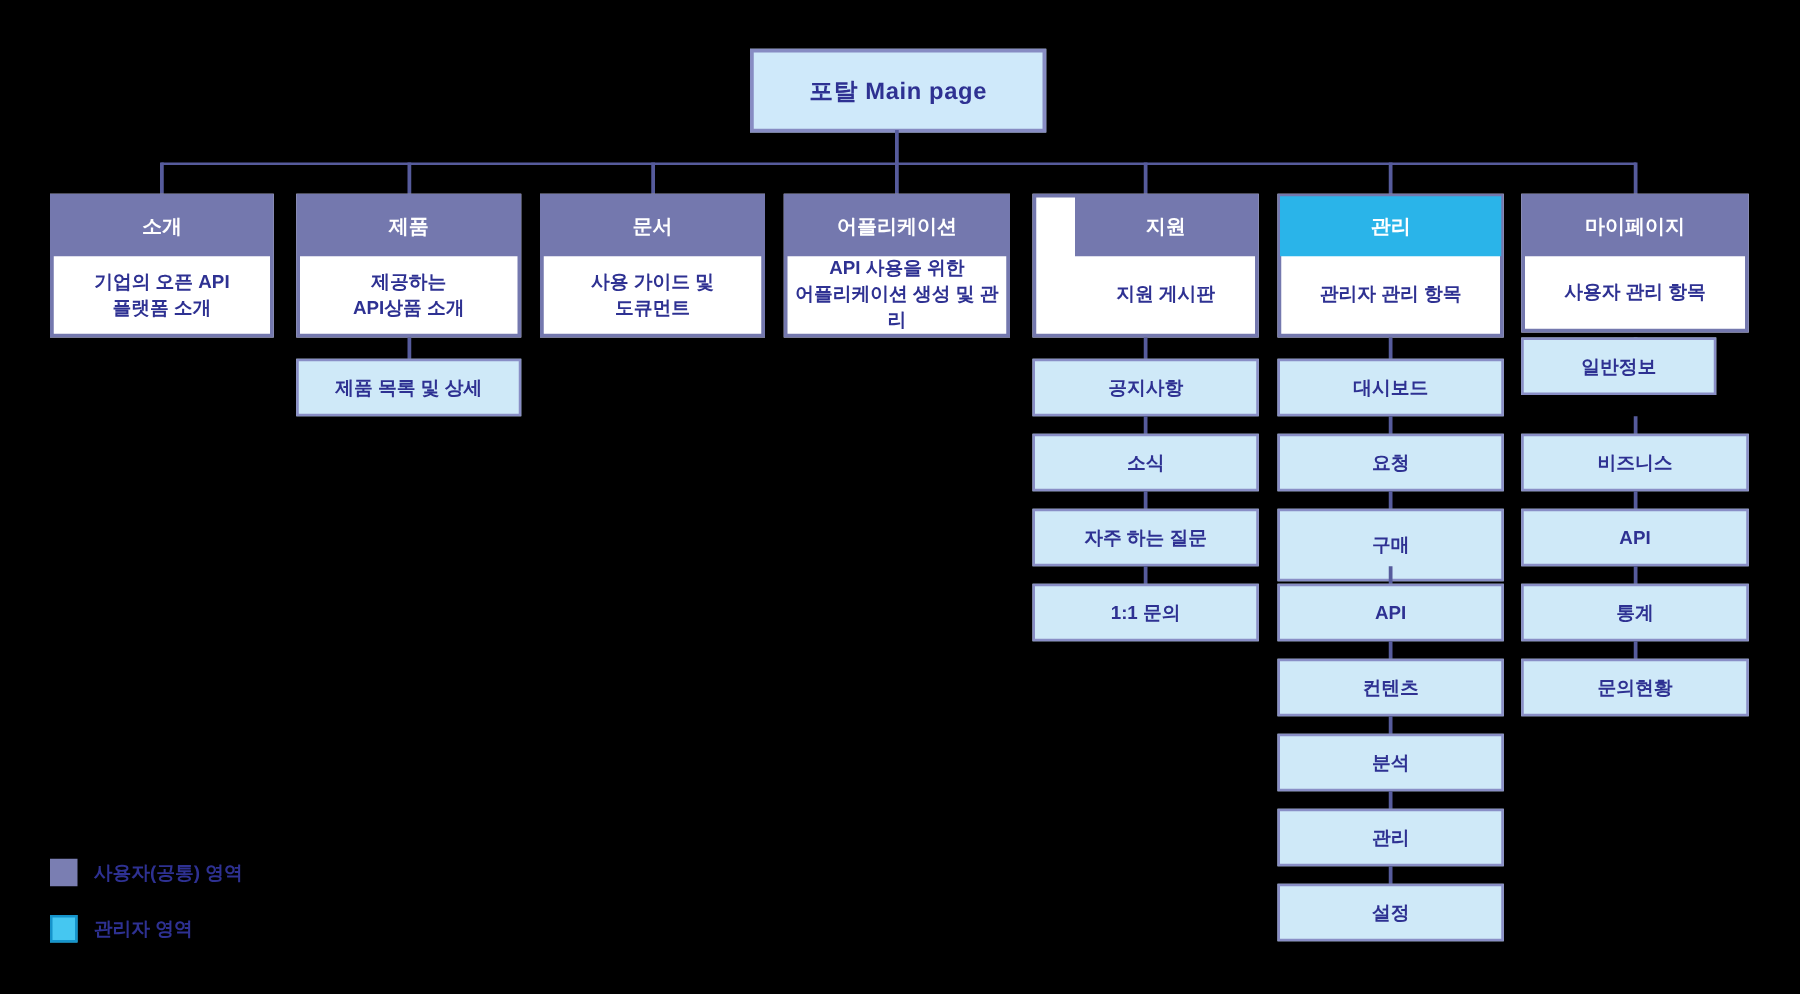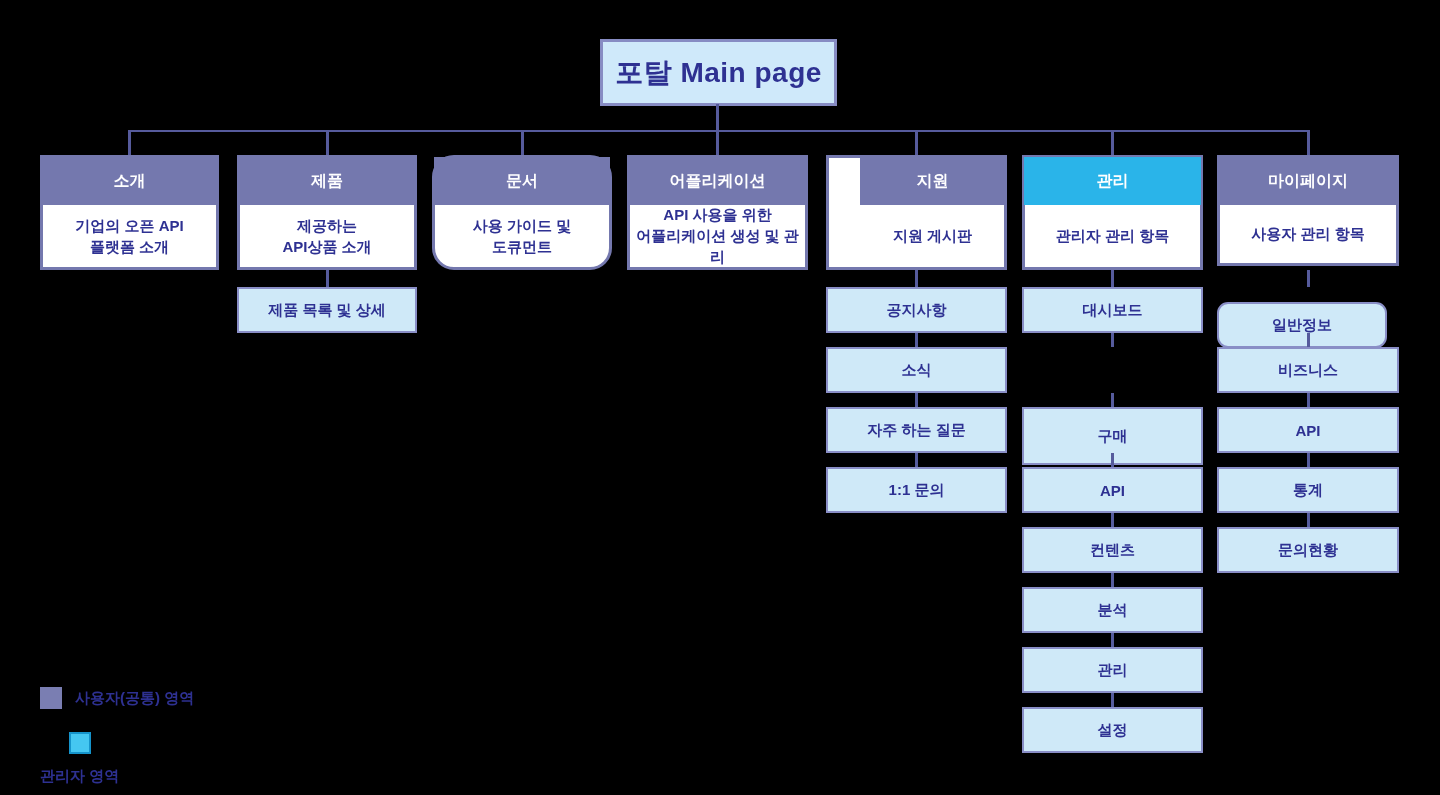--- a/index.html
+++ b/index.html
@@ -5,21 +5,21 @@
   html,body{margin:0;padding:0;background:#000;}
   .stage{
     position:relative;width:1440px;height:795px;background:#000;overflow:hidden;
     font-family:"Liberation Sans","DejaVu Sans",sans-serif;
   }
   .line{position:absolute;background:#565b9c;}
   .title-box{
     position:absolute;left:600px;top:39px;width:237px;height:67px;
     background:#cfe9fa;border:3px solid #878cc3;box-sizing:border-box;
     display:flex;align-items:center;justify-content:center;
-    color:#2e3192;font-size:28px;font-weight:bold;letter-spacing:.5px;
+    color:#2e3192;font-size:19px;font-weight:bold;letter-spacing:.5px;
   }
   .node{
     position:absolute;box-sizing:border-box;border:3px solid #7478ae;background:#fff;
     display:flex;flex-direction:column;
   }
   .node-header{
     flex:0 0 46px;margin:-1px;padding:1px;background:#7478ae;color:#ffffff;
     display:flex;align-items:center;justify-content:center;
     font-size:16px;font-weight:bold;
   }
@@ -59,21 +59,21 @@
       <div class="node-body">기업의 오픈 API
 플랫폼 소개</div>
     </div>
     <div class="node" style="left: 237px; top: 155px; width: 180px; height: 115px;">
       <div class="node-header">제품</div>
       <div class="node-body">제공하는
 API상품 소개</div>
     </div>
     <div class="line" style="left: 325.5px; top: 270px; width: 3px; height: 17px;"></div>
     <div class="child-box" style="left: 237px; top: 287px; width: 180px; height: 46px;">제품 목록 및 상세</div>
-    <div class="node" style="left: 432px; top: 155px; width: 180px; height: 115px; border-radius: 22px;">
+    <div class="node" style="left: 432px; top: 155px; width: 180px; height: 115px;">
       <div class="node-header">문서</div>
       <div class="node-body">사용 가이드 및
 도큐먼트</div>
     </div>
     <div class="node" style="left: 627px; top: 155px; width: 181px; height: 115px;">
       <div class="node-header">어플리케이션</div>
       <div class="node-body">API 사용을 위한
 어플리케이션 생성 및 관리</div>
     </div>
     <div class="node" style="left: 826px; top: 155px; width: 181px; height: 115px; padding-left: 32px;">
@@ -88,47 +88,48 @@
     <div class="child-box" style="left: 826px; top: 407px; width: 181px; height: 46px;">자주 하는 질문</div>
     <div class="line" style="left: 915px; top: 453px; width: 3px; height: 14px;"></div>
     <div class="child-box" style="left: 826px; top: 467px; width: 181px; height: 46px;">1:1 문의</div>
     <div class="node" style="left: 1022px; top: 155px; width: 181px; height: 115px;">
       <div class="node-header cyan">관리</div>
       <div class="node-body">관리자 관리 항목</div>
     </div>
     <div class="line" style="left: 1111px; top: 270px; width: 3px; height: 17px;"></div>
     <div class="child-box" style="left: 1022px; top: 287px; width: 181px; height: 46px;">대시보드</div>
     <div class="line" style="left: 1111px; top: 333px; width: 3px; height: 14px;"></div>
+    <div class="child-box" style="left: 1022px; top: 347px; width: 181px; height: 46px;">요청</div>
     <div class="line" style="left: 1111px; top: 393px; width: 3px; height: 14px;"></div>
     <div class="child-box" style="left: 1022px; top: 407px; width: 181px; height: 58px;">구매</div>
     <div class="line" style="left: 1111px; top: 453px; width: 3px; height: 14px;"></div>
     <div class="child-box" style="left: 1022px; top: 467px; width: 181px; height: 46px;">API</div>
     <div class="line" style="left: 1111px; top: 513px; width: 3px; height: 14px;"></div>
     <div class="child-box" style="left: 1022px; top: 527px; width: 181px; height: 46px;">컨텐츠</div>
     <div class="line" style="left: 1111px; top: 573px; width: 3px; height: 14px;"></div>
     <div class="child-box" style="left: 1022px; top: 587px; width: 181px; height: 46px;">분석</div>
     <div class="line" style="left: 1111px; top: 633px; width: 3px; height: 14px;"></div>
     <div class="child-box" style="left: 1022px; top: 647px; width: 181px; height: 46px;">관리</div>
     <div class="line" style="left: 1111px; top: 693px; width: 3px; height: 14px;"></div>
     <div class="child-box" style="left: 1022px; top: 707px; width: 181px; height: 46px;">설정</div>
     <div class="node" style="left: 1217px; top: 155px; width: 182px; height: 111px;">
       <div class="node-header">마이페이지</div>
       <div class="node-body">사용자 관리 항목</div>
     </div>
     <div class="line" style="left: 1306.5px; top: 270px; width: 3px; height: 17px;"></div>
-    <div class="child-box" style="left: 1217px; top: 302px; width: 170px; height: 46px; border-radius: 11px;">일반정보</div>
+    <div class="child-box" style="left: 1217px; top: 270px; width: 156px; height: 46px;">일반정보</div>
     <div class="line" style="left: 1306.5px; top: 333px; width: 3px; height: 14px;"></div>
     <div class="child-box" style="left: 1217px; top: 347px; width: 182px; height: 46px; text-align: right;">비즈니스</div>
     <div class="line" style="left: 1306.5px; top: 393px; width: 3px; height: 14px;"></div>
     <div class="child-box" style="left: 1217px; top: 407px; width: 182px; height: 46px;">API</div>
     <div class="line" style="left: 1306.5px; top: 453px; width: 3px; height: 14px;"></div>
     <div class="child-box" style="left: 1217px; top: 467px; width: 182px; height: 46px;">통계</div>
     <div class="line" style="left: 1306.5px; top: 513px; width: 3px; height: 14px;"></div>
     <div class="child-box" style="left: 1217px; top: 527px; width: 182px; height: 46px;">문의현황</div>
     <div class="legend-row" style="left: 40px; top: 687px;">
       <div class="legend-swatch user"></div>
       <div class="legend-label">사용자(공통) 영역</div>
     </div>
-    <div class="legend-row" style="left: 40px; top: 732px; flex-direction: column;">
+    <div class="legend-row" style="left: 40px; top: 732px;">
       <div class="legend-swatch admin"></div>
       <div class="legend-label">관리자 영역</div>
     </div>
   </div>
 
 </body></html>

